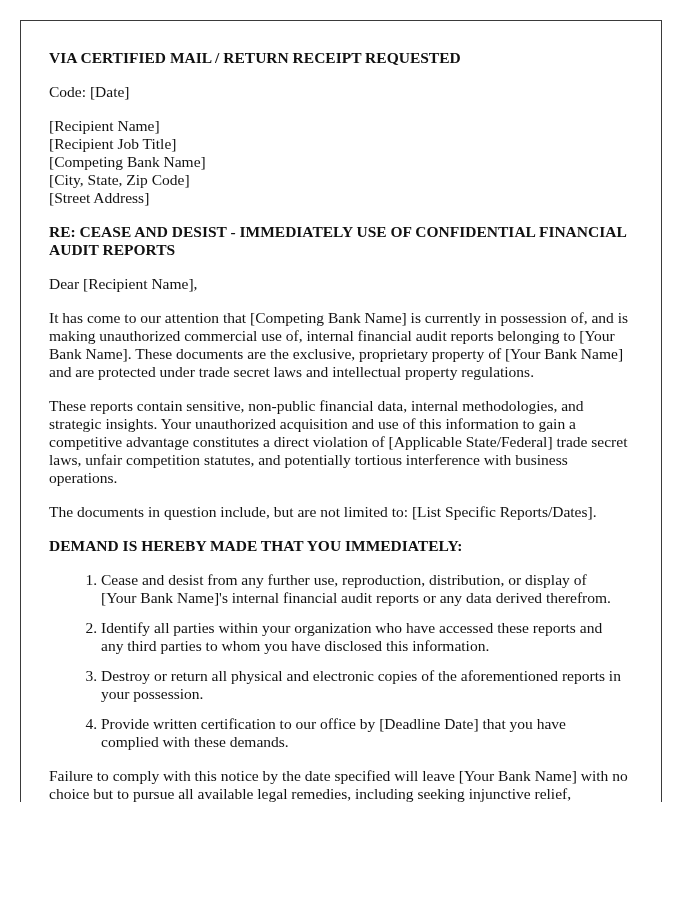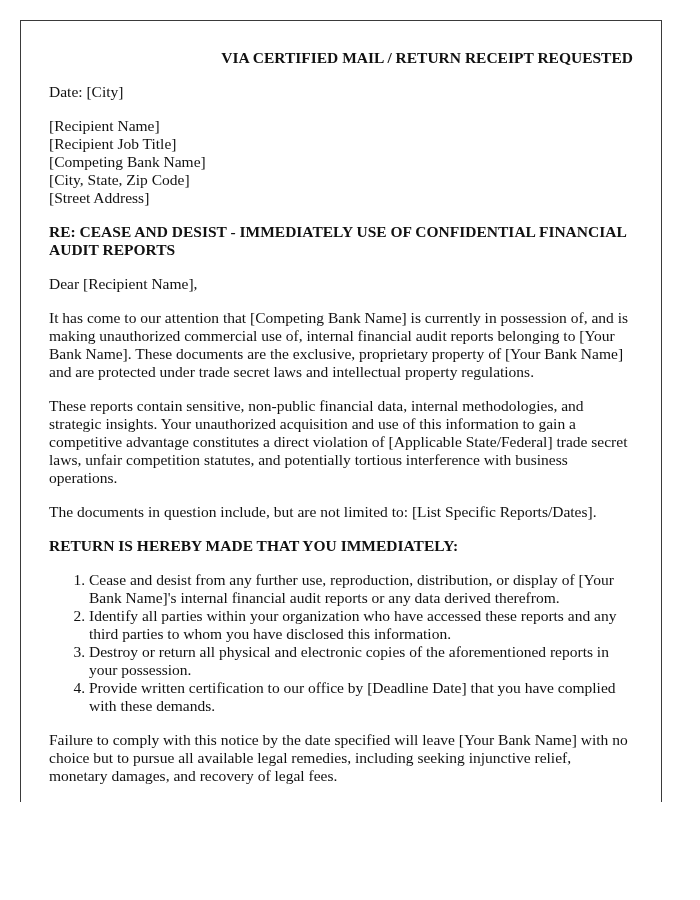--- a/index.html
+++ b/index.html
@@ -34,65 +34,64 @@
   }
   .letter p {
     margin: 0 0 16px 0;
   }
   .heading {
     font-weight: bold;
     margin: 0 0 16px 0;
   }
   .h-top {
     margin-top: 0;
-    text-align: right;
   }
   .address {
     margin: 16px 0 16px 0;
   }
   .address div {
     white-space: nowrap;
   }
   ol.demands {
     margin: 0 0 16px 0;
     padding-left: 40px;
   }
   ol.demands li {
-    margin: 0;
+    margin: 12px;
   }
 </style>
 </head>
 <body>
 
 <div class="viewport">
   <div class="letter">
 
     <p class="heading h-top">VIA CERTIFIED MAIL / RETURN RECEIPT REQUESTED</p>
 
-    <p>Date: [City]</p>
+    <p>Code: [Date]</p>
 
     <div class="address">
       <div>[Recipient Name]</div>
       <div>[Recipient Job Title]</div>
       <div>[Competing Bank Name]</div>
       <div>[City, State, Zip Code]</div>
       <div>[Street Address]</div>
     </div>
 
     <p class="heading">RE: CEASE AND DESIST - IMMEDIATELY USE OF CONFIDENTIAL FINANCIAL AUDIT REPORTS</p>
 
     <p>Dear [Recipient Name],</p>
 
     <p>It has come to our attention that [Competing Bank Name] is currently in possession of, and is making unauthorized commercial use of, internal financial audit reports belonging to [Your Bank Name]. These documents are the exclusive, proprietary property of [Your Bank Name] and are protected under trade secret laws and intellectual property regulations.</p>
 
     <p>These reports contain sensitive, non-public financial data, internal methodologies, and strategic insights. Your unauthorized acquisition and use of this information to gain a competitive advantage constitutes a direct violation of [Applicable State/Federal] trade secret laws, unfair competition statutes, and potentially tortious interference with business operations.</p>
 
     <p>The documents in question include, but are not limited to: [List Specific Reports/Dates].</p>
 
-    <p class="heading">RETURN IS HEREBY MADE THAT YOU IMMEDIATELY:</p>
+    <p class="heading">DEMAND IS HEREBY MADE THAT YOU IMMEDIATELY:</p>
 
     <ol class="demands">
       <li>Cease and desist from any further use, reproduction, distribution, or display of [Your Bank Name]'s internal financial audit reports or any data derived therefrom.</li>
       <li>Identify all parties within your organization who have accessed these reports and any third parties to whom you have disclosed this information.</li>
       <li>Destroy or return all physical and electronic copies of the aforementioned reports in your possession.</li>
       <li>Provide written certification to our office by [Deadline Date] that you have complied with these demands.</li>
     </ol>
 
     <p>Failure to comply with this notice by the date specified will leave [Your Bank Name] with no choice but to pursue all available legal remedies, including seeking injunctive relief, monetary damages, and recovery of legal fees.</p>
 

